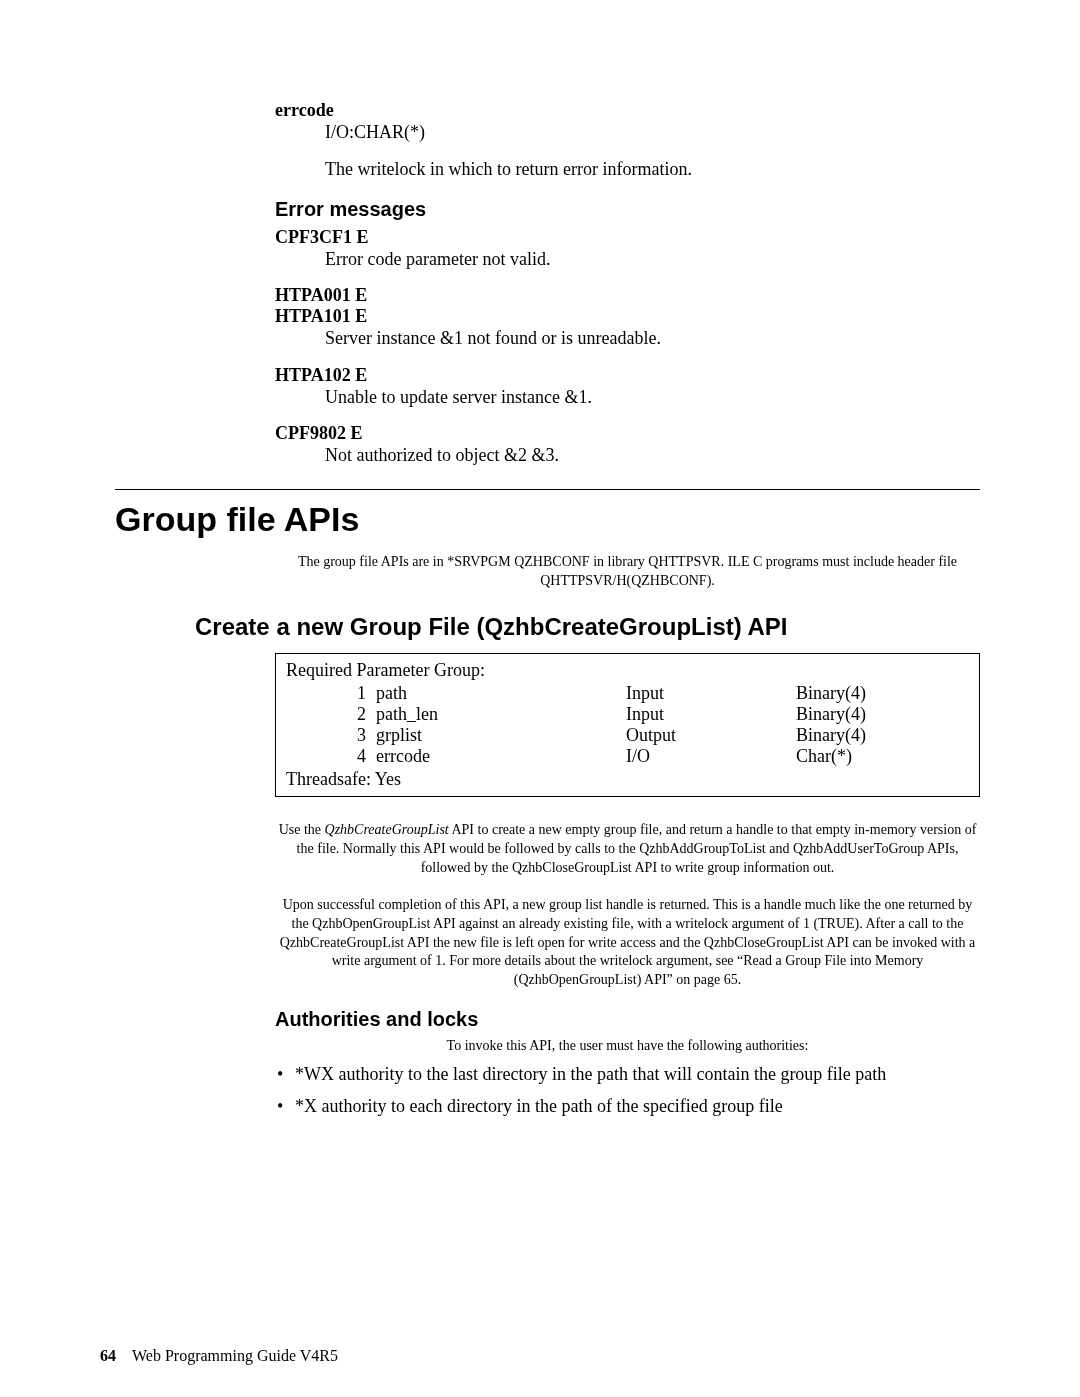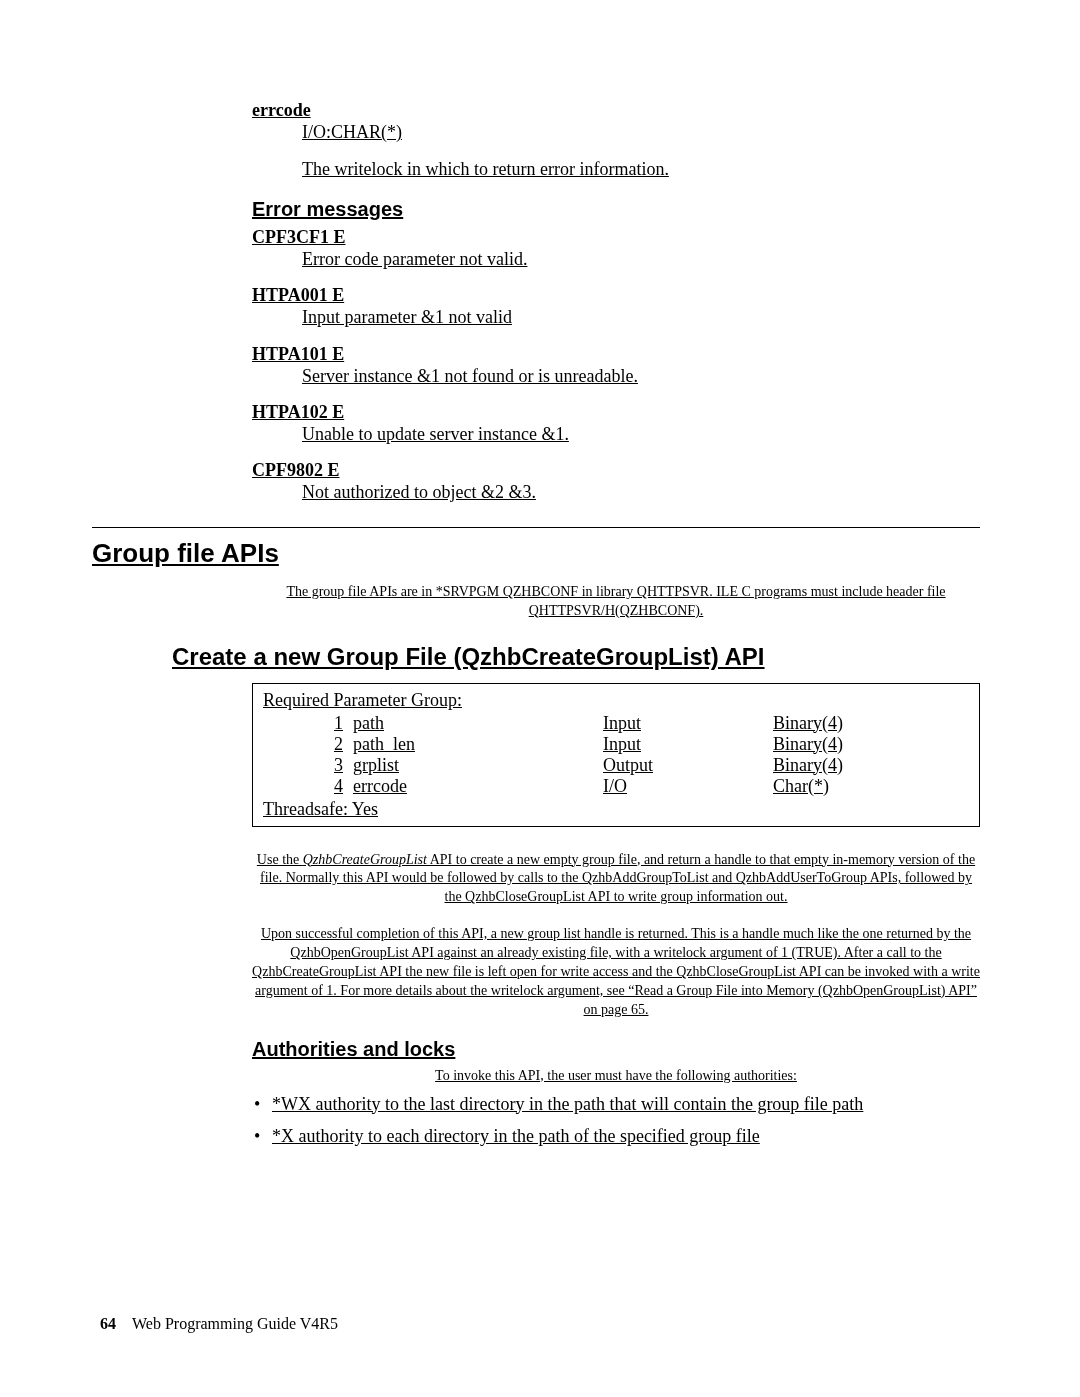--- a/index.html
+++ b/index.html
@@ -6,25 +6,24 @@
     margin: 0;
     padding: 0;
     background: #fff;
     font-family: "Palatino Linotype", "Book Antiqua", Palatino, Georgia, serif;
     color: #000;
     width: 1080px;
     height: 1397px;
     position: relative;
   }
   .page {
-    padding: 100px 100px 0 92px;
+    padding: 100px 100px 0 115px;
     box-sizing: border-box;
     height: 100%;
     position: relative;
-    text-decoration: underline;
   }
   .content {
     margin-left: 160px;
   }
   .dl-term {
     font-weight: bold;
     font-size: 18px;
   }
   .dl-def {
     margin-left: 50px;
@@ -37,21 +36,21 @@
   }
   .h3 {
     font-family: Arial, Helvetica, sans-serif;
     font-weight: bold;
     font-size: 20px;
     margin: 16px 0 6px 0;
   }
   .h1 {
     font-family: Arial, Helvetica, sans-serif;
     font-weight: bold;
-    font-size: 26px;
+    font-size: 34px;
     margin: 10px 0 14px 0;
   }
   .h2 {
     font-family: Arial, Helvetica, sans-serif;
     font-weight: bold;
     font-size: 24px;
     margin: 22px 0 12px 0;
   }
   .rule {
     border: none;
@@ -95,21 +94,21 @@
     margin-bottom: 8px;
   }
   .bullets li::before {
     content: "•";
     position: absolute;
     left: 2px;
     top: 0;
   }
   .footer {
     position: absolute;
-    bottom: 64px;
+    bottom: 32px;
     left: 100px;
     font-size: 16px;
   }
   .footer .pageno {
     font-weight: bold;
     margin-right: 16px;
   }
 </style>
 </head>
 <body>
@@ -124,21 +123,20 @@
     </div>
   </div>
 
   <div class="content">
     <div class="h3">Error messages</div>
 
     <div class="dl-term">CPF3CF1 E</div>
     <div class="dl-def">Error code parameter not valid.</div>
 
     <div class="dl-term">HTPA001 E</div>
-    <div class="dl-def">Input parameter &amp;1 not valid</div>
 
     <div class="dl-term">HTPA101 E</div>
     <div class="dl-def">Server instance &amp;1 not found or is unreadable.</div>
 
     <div class="dl-term">HTPA102 E</div>
     <div class="dl-def">Unable to update server instance &amp;1.</div>
 
     <div class="dl-term">CPF9802 E</div>
     <div class="dl-def">Not authorized to object &amp;2 &amp;3.</div>
   </div>

